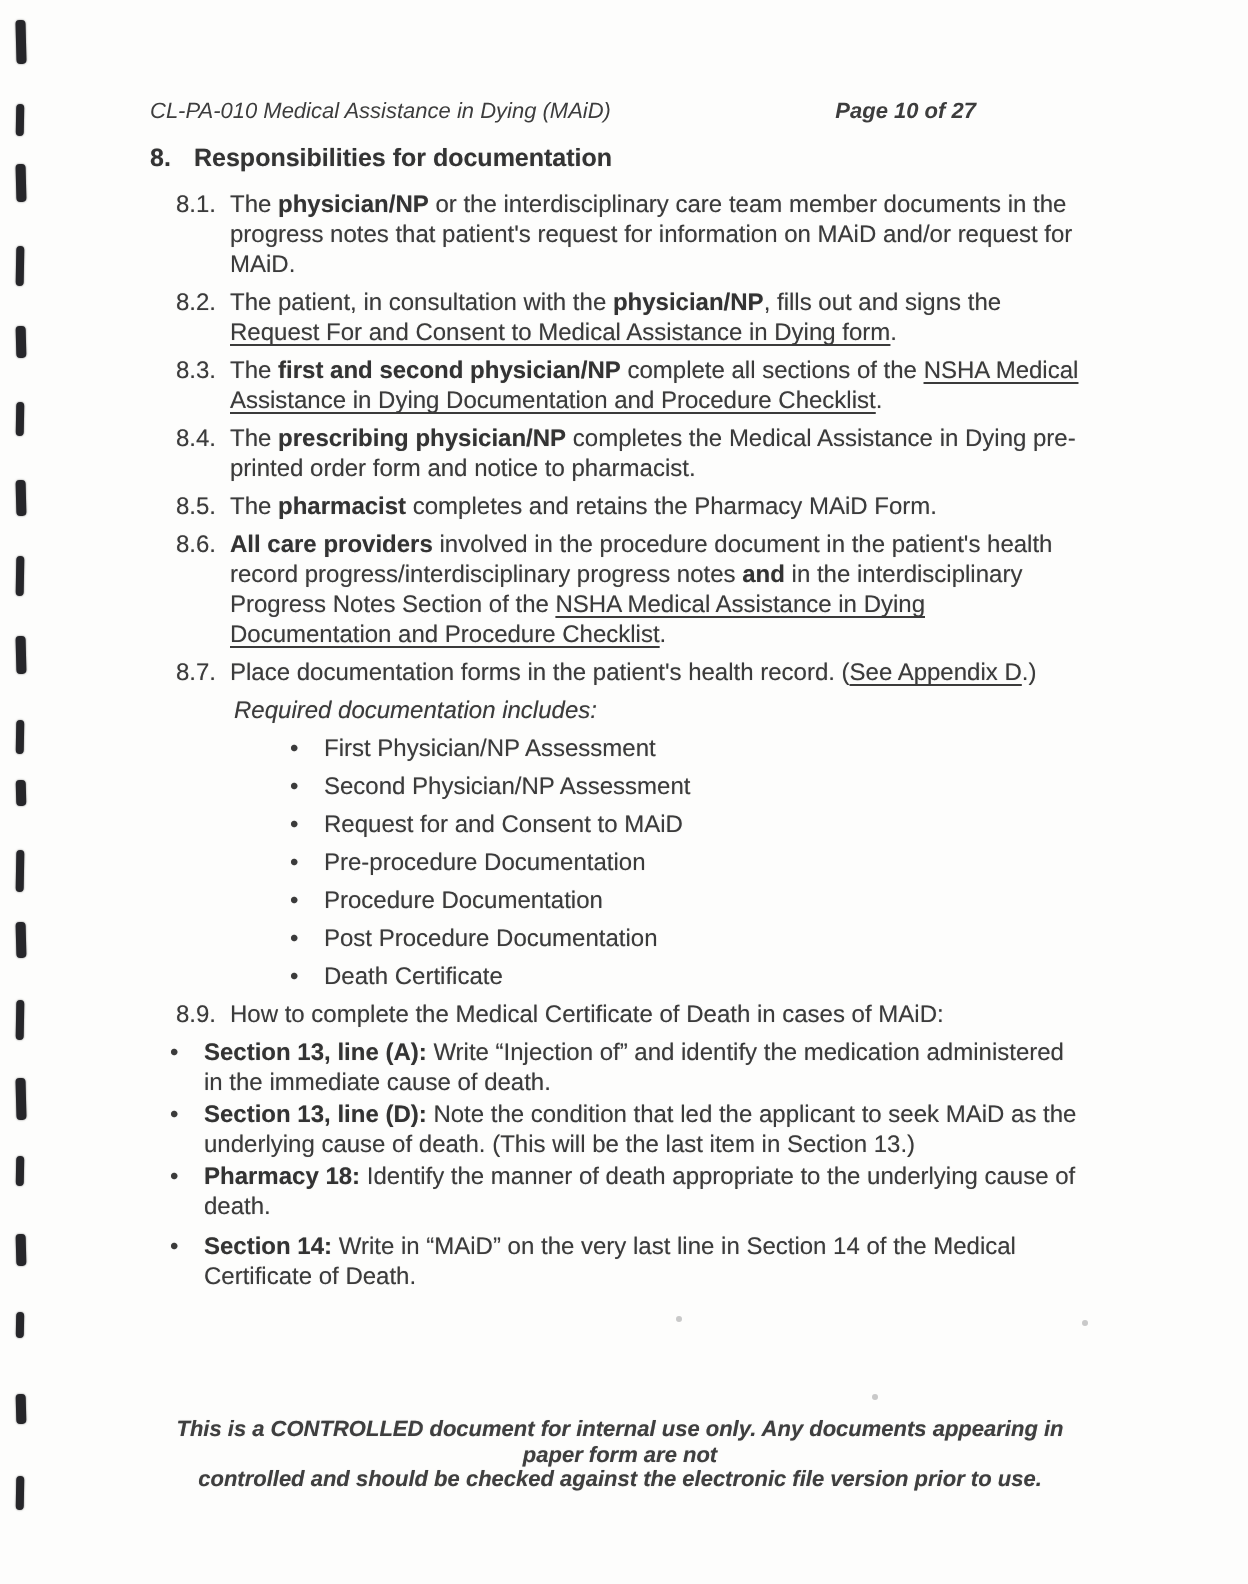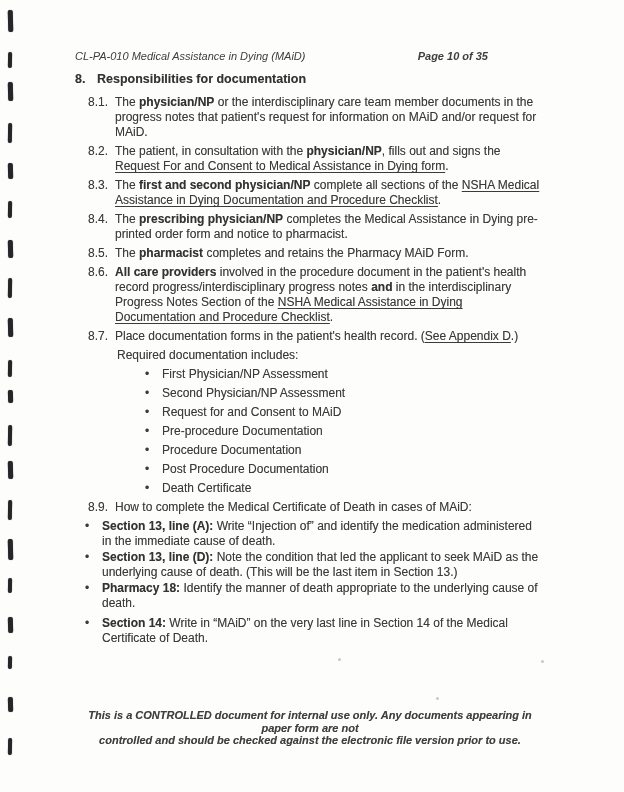--- a/index.html
+++ b/index.html
@@ -38,21 +38,21 @@
     font-size:12px;line-height:15px;
     text-shadow:0 0 .4px rgba(60,60,60,.45);
   }
   .section-heading{display:flex;font-weight:700;font-size:12.5px;margin:0 0 8px 0;color:#343434;}
   .section-heading .num{width:22px;flex:none;}
 
   .item{display:flex;margin:0 0 4px 13px;}
   .item .num{width:27px;flex:none;}
   .item .body{flex:1;}
 
-  .sub-para{margin:4px 0 4px 42px;}
+  .sub-para{margin:4px 0 4px 42px;font-style:italic;}
 
   .bullets{margin:0 0 4px 0;}
   .bullets .bullet-row{display:flex;}
   .bullets .dot{width:17px;flex:none;}
   .bullets .body{flex:1;}
   .bullets.deep{margin-left:70px;}
   .bullets.deep .bullet-row{margin-bottom:4px;}
   .bullets.shallow{margin-left:10px;}
   .bullets.shallow .bullet-row{margin-bottom:1px;}
   .bullets.shallow .bullet-row.gap{margin-top:5px;}
@@ -92,21 +92,21 @@
       <div class="binding-mark" style="top: 539px; height: 21px;"></div>
       <div class="binding-mark" style="top: 578px; height: 15px;"></div>
       <div class="binding-mark" style="top: 617px; height: 16px;"></div>
       <div class="binding-mark" style="top: 656px; height: 13px;"></div>
       <div class="binding-mark" style="top: 697px; height: 15px;"></div>
       <div class="binding-mark" style="top: 738px; height: 17px;"></div>
     </div>
 
   <div class="header">
     <span class="header-left">CL-PA-010 Medical Assistance in Dying (MAiD)</span>
-    <span class="header-right">Page 10 of 35</span>
+    <span class="header-right">Page 10 of 27</span>
   </div>
 
   <div class="content">
     <div class="section-heading">
       <span class="num">8.</span>
       <span>Responsibilities for documentation</span>
     </div>
     <div id="doc-blocks">
         <div class="item">
           <span class="num">8.1.</span>

